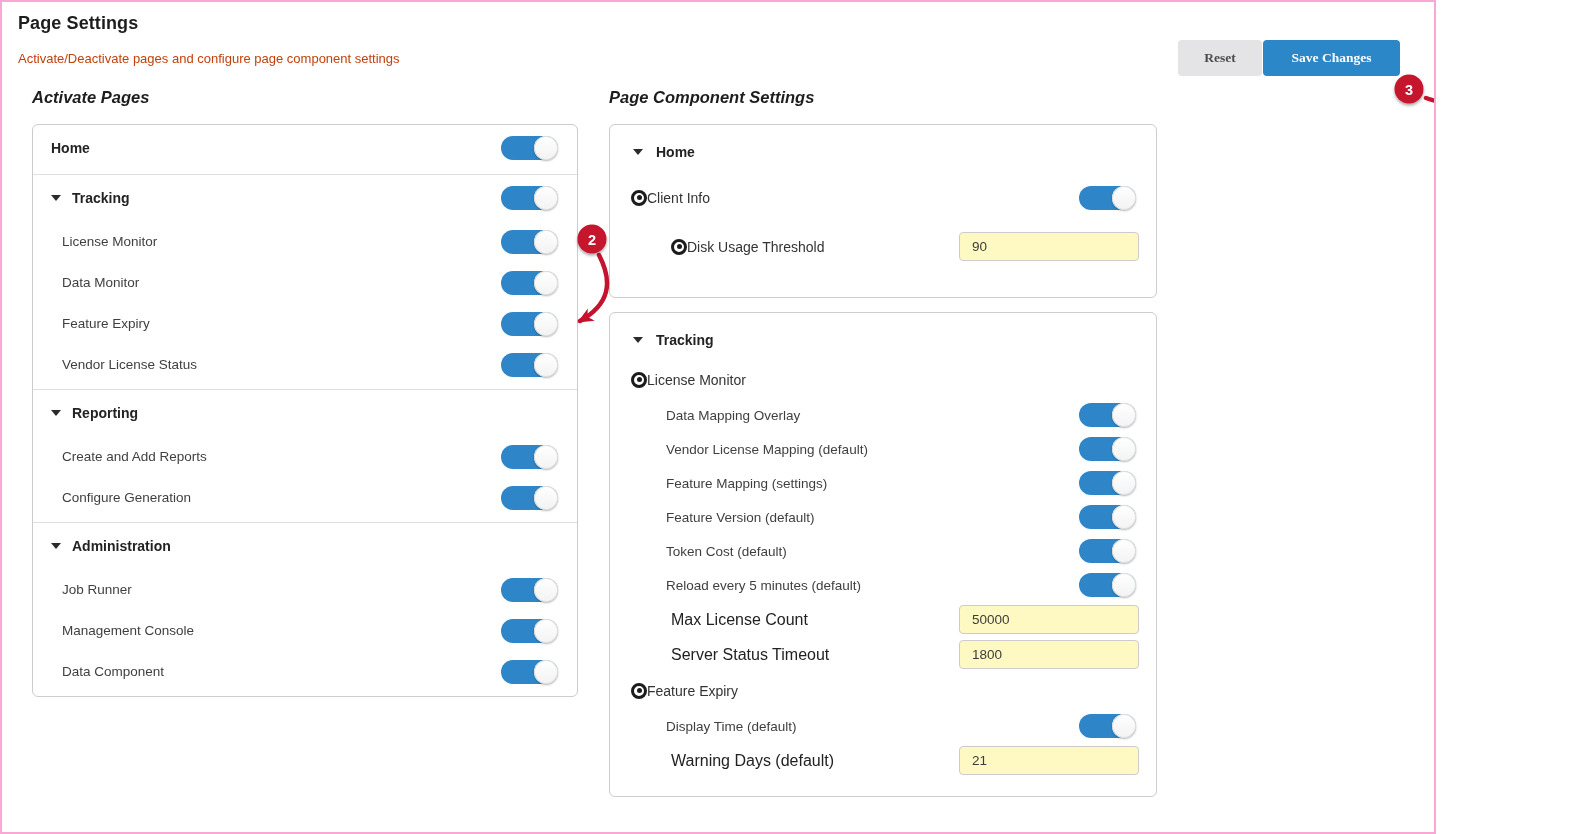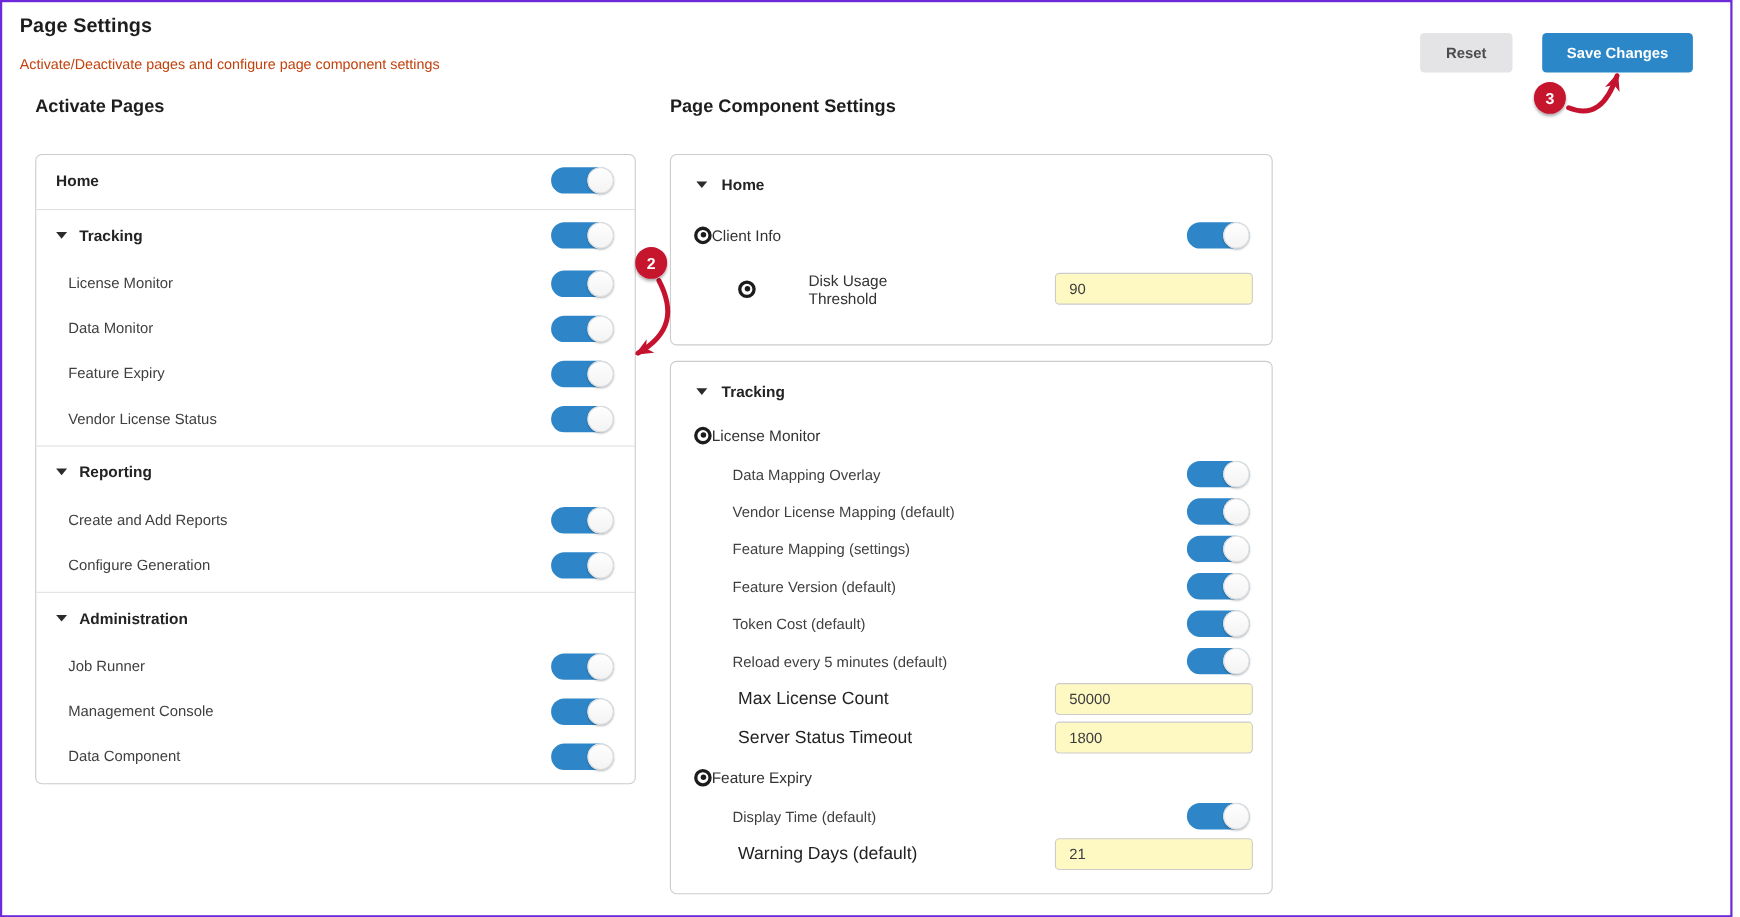--- a/index.html
+++ b/index.html
@@ -1,38 +1,38 @@
 <!DOCTYPE html>
 <html><head>
 <meta charset="utf-8">
 <style>
   * { margin:0; padding:0; box-sizing:border-box; }
   html,body { background:#fff; }
   body { font-family:"Liberation Sans", sans-serif; color:#222; }
 
   .viewport {
-    position:relative; width:1575px; height:834px;
-    border:2px solid #6d28d9; background:#fff; overflow:hidden;
+    position:relative; width:1436px; height:834px;
+    border:2px solid #f9a8d4; background:#fff; overflow:hidden;
   }
 
   
   .hdr { position:absolute; left:16px; top:11px; }
   .hdr h1 { font-size:18px; font-weight:700; color:#1d1d1d; letter-spacing:.1px; }
   .hdr p  { font-size:13px; color:#c2410c; margin-top:17px; }
-  .hdr-actions { position:absolute; right:34px; top:28px; display:flex; gap:27px; }
+  .hdr-actions { position:absolute; right:34px; top:38px; display:flex; gap:1px;font-family:Liberation Serif, serif; }
   .btn { height:36px; border:none; border-radius:4px; font-family:inherit;
          font-size:13.5px; cursor:pointer; }
   .btn-reset { width:84px; background:#e4e4e6; color:#4c4c4c; font-weight:600; }
   .btn-save  { width:137px; background:#2b87c8; color:#fff; font-weight:700; }
 
   
   .col-title { font-size:16.5px; font-weight:700; color:#1d1d1d; }
   .col-left  { position:absolute; left:30px;  top:86px; width:546px; }
   .col-right { position:absolute; left:607px; top:86px; width:548px; }
-  .col-title { display:block; margin-bottom:33px; }
+  .col-title { display:block; margin-bottom:17px;font-style:italic; }
 
   .card { background:#fff; border:1px solid #ccc; border-radius:6px; }
 
   
   .group { padding-bottom:4px; }
   .group + .group { border-top:1px solid #e0e0e0; }
   .row { display:flex; align-items:center; }
   .row-top     { height:45px; padding:0 19px 0 18px; }
   .row-section { height:46px; padding:0 19px 0 18px; }
   .row-child   { height:41px; padding:0 19px 0 29px; }
@@ -56,21 +56,21 @@
   .ccard-home { padding-bottom:26px; }
   .crow { display:flex; align-items:center; }
   .crow-header   { height:42px; padding:0 20px 0 23px; }
   .crow-header .label { font-size:14px; font-weight:700; color:#232323; margin-left:13px; }
   .crow-bullseye { height:37px; padding:0 20px 0 21px; }
   .crow-bullseye .label { font-size:14px; color:#333; margin-left:0; }
   .ccard-home .crow-bullseye { height:49px; }
   .crow-child    { height:34px; padding:0 20px 0 56px; }
   .crow-child .label { font-size:13.5px; color:#3f3f3f; }
   .crow-input    { height:35px; padding:0 17px 0 61px; }
-  .ccard-home .crow-input { height:49px;gap:48px; }
+  .ccard-home .crow-input { height:49px; }
 
   .bullseye { width:16px; height:16px; border:3.5px solid #1c1c1c; border-radius:50%;
               position:relative; flex:none; background:#fff; }
   .bullseye::after { content:''; position:absolute; inset:0; margin:auto;
                      width:5px; height:5px; border-radius:50%; background:#1c1c1c; }
 
   .num-input { width:180px; height:29px; border:1px solid #ccc; border-radius:4px;
                padding:0 12px; font-family:inherit; font-size:13.5px; color:#3c3c3c;
                background:#fef9c3; outline:none; flex:none; }
 

